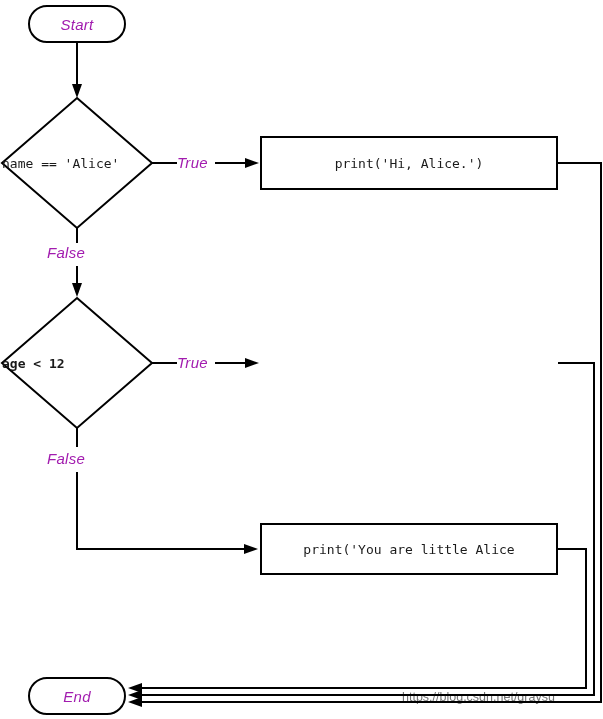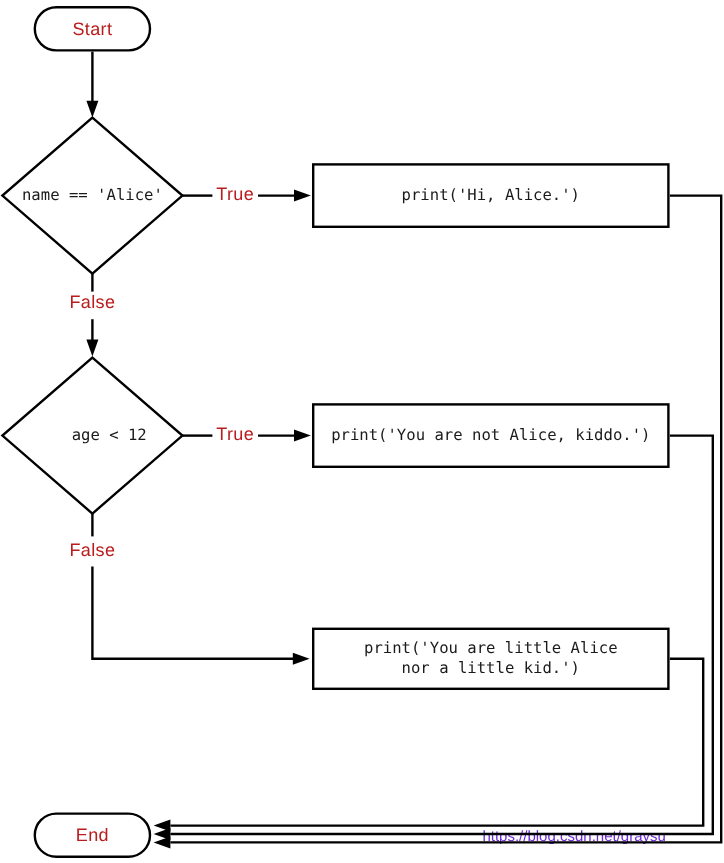--- a/index.html
+++ b/index.html
@@ -10,31 +10,31 @@
   .layer{position:absolute;left:0;top:0;}
   svg.wires{z-index:2;}
   .node{
     position:absolute;background:#ffffff;border:2px solid #000;
     display:flex;align-items:center;justify-content:center;
     z-index:3;box-sizing:content-box;
   }
   .terminal{border-radius:19px;width:94px;height:34px;}
   .process{width:294px;height:50px;flex-direction:column;}
   .sans-label{
-    font-size:15px;color:#b91c1c;letter-spacing:0.3px;
+    font-size:15px;color:#a21caf;letter-spacing:0.3px;font-style:italic;
   }
   .mono{
     font-family:"DejaVu Sans Mono","Liberation Mono",monospace;
     font-size:13px;color:#1a1a1a;white-space:pre;line-height:17px;
   }
   .floating{
-    position:absolute;z-index:4;text-align:center;
+    position:absolute;z-index:4;text-align:left;
   }
   .watermark{
-    position:absolute;z-index:1;font-size:12.5px;color:#6d28d9;
+    position:absolute;z-index:1;font-size:12.5px;color:#737373;
     font-family:"Liberation Sans",sans-serif;white-space:nowrap;
   }
 </style>
 </head>
 <body>
 
 <div class="stage">
 
   <div class="watermark" style="left:402px;top:690px;">https://blog.csdn.net/graysu</div>
 
@@ -83,28 +83,24 @@
 
   <div class="floating sans-label" style="left:177px;top:154px;width:38px;">True</div>
   <div class="floating sans-label" style="left:47px;top:244px;width:60px;">False</div>
   <div class="floating sans-label" style="left:177px;top:354px;width:38px;">True</div>
   <div class="floating sans-label" style="left:47px;top:450px;width:60px;">False</div>
 
   <div class="node process" style="left:260px;top:136px;justify-content:center;">
     <span class="mono">print('Hi, Alice.')</span>
   </div>
 
-  <div class="floating mono" style="left:16px;top:355px;width:150px;">age &lt; 12</div>
+  <div class="floating mono" style="left:2px;top:355px;width:150px;font-weight:bold;">age &lt; 12</div>
 
-  <div class="node process" style="left:260px;top:336px;">
-    <span class="mono">print('You are not Alice, kiddo.')</span>
-  </div>
 
   <div class="node process" style="left:260px;top:523px;height:48px;">
     <span class="mono">print('You are little Alice</span>
-    <span class="mono">nor a little kid.')</span>
   </div>
 
   <div class="node terminal" style="left:28px;top:677px;">
     <span class="sans-label">End</span>
   </div>
 
 </div>
 
 </body></html>

